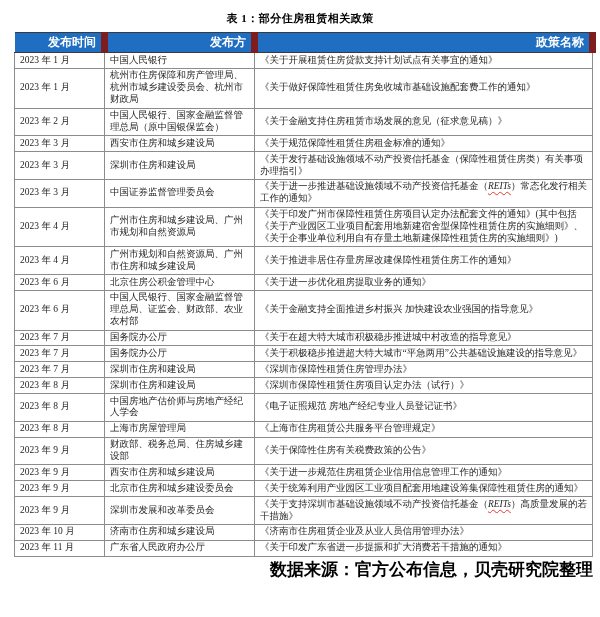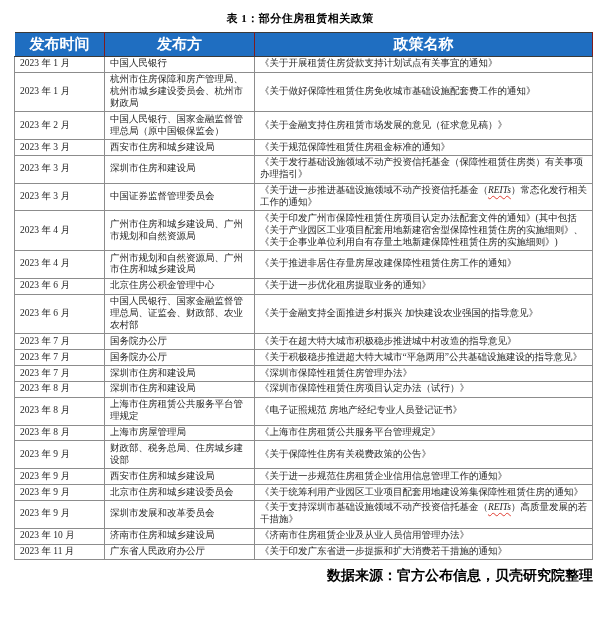--- a/index.html
+++ b/index.html
@@ -32,26 +32,26 @@
     width: 578px;
     margin-left: 14px;
     border: 1.5px solid #3a3a3a;
   }
   col.c-date { width: 90px; }
   col.c-publisher { width: 150px; }
   col.c-policy { width: 338px; }
   th {
     background: var(--header-bg, #1F6EC1);
     color: var(--header-text, #ffffff);
-    font-size: 15px;
+    font-size: 12px;
     font-weight: bold;
-    text-align: center;
+    text-align: right;
     padding: 2px 5px;
     border-left: 1px solid #ffffff;
-    border-right: 1px solid #7f1d1d;
+    border-right: 7px solid #7f1d1d;
     border-bottom: 1px solid #3a3a3a;
     line-height: 1.25;
   }
   td {
     font-size: 9.5px;
     line-height: 1.25;
     padding: 1.5px 5px;
     border: 1px solid #8c8c8c;
     vertical-align: middle;
     word-break: break-all;
@@ -62,24 +62,24 @@
     text-decoration-style: wavy;
     text-decoration-color: var(--squiggle, #E03C31);
     text-decoration-thickness: 1px;
     text-underline-offset: 2px;
     font-style: italic;
   }
   .source-note {
     width: 579px;
     margin-left: 14px;
     text-align: right;
-    font-size: 14px;
+    font-size: 17px;
     font-weight: bold;
     color: #000000;
-    margin-top: 7px;
+    margin-top: 1px;
   }
 </style>
 </head>
 <body>
 
 <div class="page">
   <div class="table-title">表 1：部分住房租赁相关政策</div>
 
   <table class="policy-table">
     <colgroup>
@@ -160,21 +160,21 @@
           <td>深圳市住房和建设局</td>
           <td>《深圳市保障性租赁住房管理办法》</td>
         </tr>
         <tr>
           <td>2023 年 8 月</td>
           <td>深圳市住房和建设局</td>
           <td>《深圳市保障性租赁住房项目认定办法（试行）》</td>
         </tr>
         <tr>
           <td>2023 年 8 月</td>
-          <td>上海市住房租赁公共服务平台管理规定</td>
+          <td>中国房地产估价师与房地产经纪人学会</td>
           <td>《电子证照规范 房地产经纪专业人员登记证书》</td>
         </tr>
         <tr>
           <td>2023 年 8 月</td>
           <td>上海市房屋管理局</td>
           <td>《上海市住房租赁公共服务平台管理规定》</td>
         </tr>
         <tr>
           <td>2023 年 9 月</td>
           <td>财政部、税务总局、住房城乡建设部</td>

